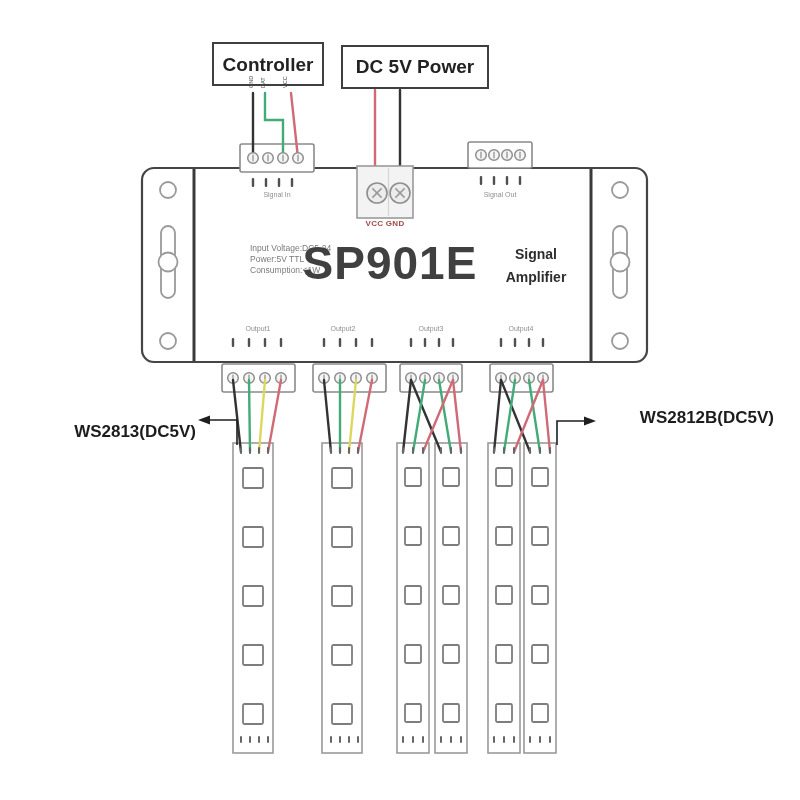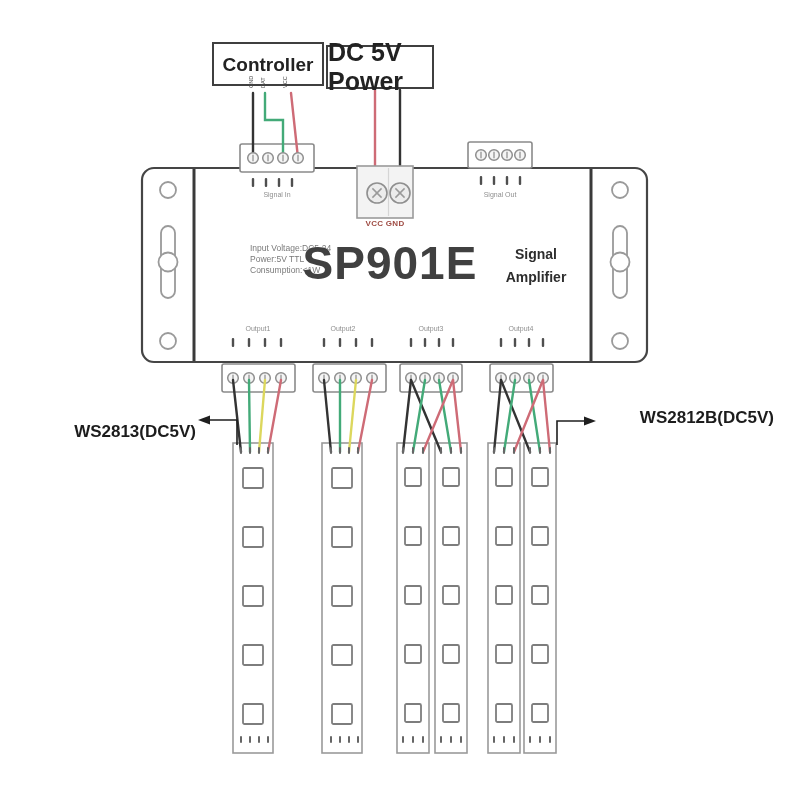--- a/index.html
+++ b/index.html
@@ -4,22 +4,22 @@
 <style>
   html,body{margin:0;padding:0;background:#fff;}
   .stage{position:relative;width:800px;height:800px;background:#fff;overflow:hidden;
          font-family:"Liberation Sans",sans-serif;}
   .art{position:absolute;left:0;top:0;}
 
   .box{position:absolute;border:2px solid #3f3f3f;background:#fff;box-sizing:border-box;
        display:flex;justify-content:center;color:#222;}
   .controller{left:212px;top:42px;width:112px;height:44px;align-items:center;
               font-size:19px;font-weight:600;padding-top:1px;}
-  .power{left:326px;top:45px;width:108px;height:44px;align-items:center;
-         font-size:25px;font-weight:600;}
+  .power{left:341px;top:45px;width:148px;height:44px;align-items:center;
+         font-size:19px;font-weight:600;}
 
   .cpin{position:absolute;font-size:5.5px;color:#4a4a4a;line-height:1;
         writing-mode:vertical-rl;transform:rotate(180deg);height:26px;}
 
   .model{position:absolute;left:300px;top:236px;width:180px;text-align:center;
          font-size:46px;font-weight:700;color:#404040;letter-spacing:1px;}
   .brand{position:absolute;left:486px;top:243px;width:100px;text-align:center;
          font-size:14px;line-height:23px;font-weight:700;color:#2d2d2d;}
   .specs{position:absolute;left:250px;top:243px;font-size:8.5px;line-height:11px;color:#7a7a7a;}
   .tiny{position:absolute;font-size:7px;color:#8f8f8f;text-align:center;}

